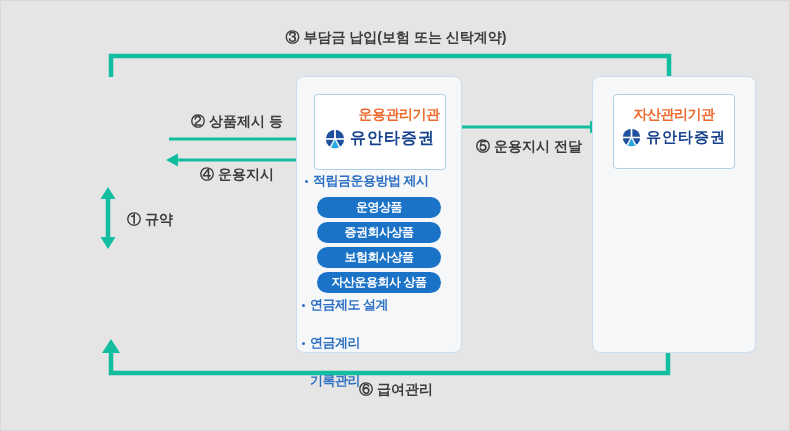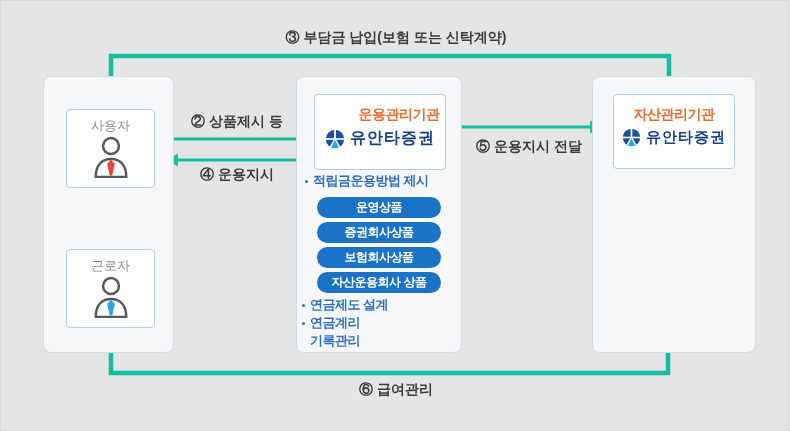--- a/index.html
+++ b/index.html
@@ -42,21 +42,21 @@
   .blue-text { font-size:13px; font-weight:bold; color:#2d6fc3; white-space:nowrap; letter-spacing:-0.5px; }
 
   .pills { position:absolute; left:0; right:0; top:120px; display:flex; flex-direction:column; align-items:center; gap:4px;justify-content:space-between; }
   .pill {
     width:124px; height:21px; border-radius:11px; background:#1b73c8;
     color:#fff; font-size:12px; font-weight:bold;
     display:flex; align-items:center; justify-content:center;
     white-space:nowrap; letter-spacing:-0.5px;
   }
   .feature-top { position:absolute; left:8px; top:95px; }
-  .feature-bottom { position:absolute; left:5px; top:219px; display:flex; flex-direction:column; }
+  .feature-bottom { position:absolute; left:5px; top:219px; display:flex; flex-direction:column;gap:20px; }
   .feature-bottom .bullet-row { height:18px; }
 </style>
 </head>
 <body>
 
 <div class="canvas">
 
   <svg class="arrows" width="790" height="431">
 
     <path d="M110,76 V55 H668 V79" fill="none" stroke="#13bda0" stroke-width="4.5"></path>
@@ -79,38 +79,20 @@
     <polygon points="99.5,236 114.5,236 107,248" fill="#13bda0"></polygon>
   </svg>
 
   <div class="flow-label" style="left:0;width:790px;top:28px;">③ 부담금 납입(보험 또는 신탁계약)</div>
   <div class="flow-label" style="left:161px;width:150px;top:112px;">② 상품제시 등</div>
   <div class="flow-label" style="left:161px;width:150px;top:165px;">④ 운용지시</div>
   <div class="flow-label" style="left:455px;width:146px;top:137px;">⑤ 운용지시 전달</div>
   <div class="flow-label" style="left:0;width:790px;top:380px;">⑥ 급여관리</div>
   <div class="flow-label" style="left:126px;top:210px;text-align:left;">① 규약</div>
 
-  <div class="panel panel-left">
-    <div class="card person-card" style="top:32px;">
-      <span class="person-label">사용자</span>
-      <svg width="44" height="42" viewBox="0 0 46 44">
-        <path d="M7,43 C7,30.5 13.5,24 23,24 C32.5,24 39,30.5 39,43 Z" fill="#fff" stroke="#58595b" stroke-width="2.6" stroke-linejoin="round"></path>
-        <path d="M23,25 L27,29 L24.3,41.5 L21.7,41.5 L19,29 Z" fill="#e8432e"></path>
-        <circle cx="23" cy="10.5" r="8.3" fill="#fff" stroke="#58595b" stroke-width="2.6"></circle>
-      </svg>
-    </div>
-    <div class="card person-card" style="top:172px;">
-      <span class="person-label">근로자</span>
-      <svg width="44" height="42" viewBox="0 0 46 44">
-        <path d="M7,43 C7,30.5 13.5,24 23,24 C32.5,24 39,30.5 39,43 Z" fill="#fff" stroke="#58595b" stroke-width="2.6" stroke-linejoin="round"></path>
-        <path d="M23,25 L27,29 L24.3,41.5 L21.7,41.5 L19,29 Z" fill="#29a7df"></path>
-        <circle cx="23" cy="10.5" r="8.3" fill="#fff" stroke="#58595b" stroke-width="2.6"></circle>
-      </svg>
-    </div>
-  </div>
 
   <div class="panel panel-middle">
     <div class="card org-card" style="left:17px;top:17px;width:132px;height:76px;">
       <span class="org-title" style="margin-top:11px;margin-left:38px;">운용관리기관</span>
       <div class="logo-row">
         <svg width="20" height="20" viewBox="0 0 24 24">
           <defs>
               <clipPath id="lc1">
                 <circle cx="12" cy="12" r="11"></circle>
               </clipPath>

